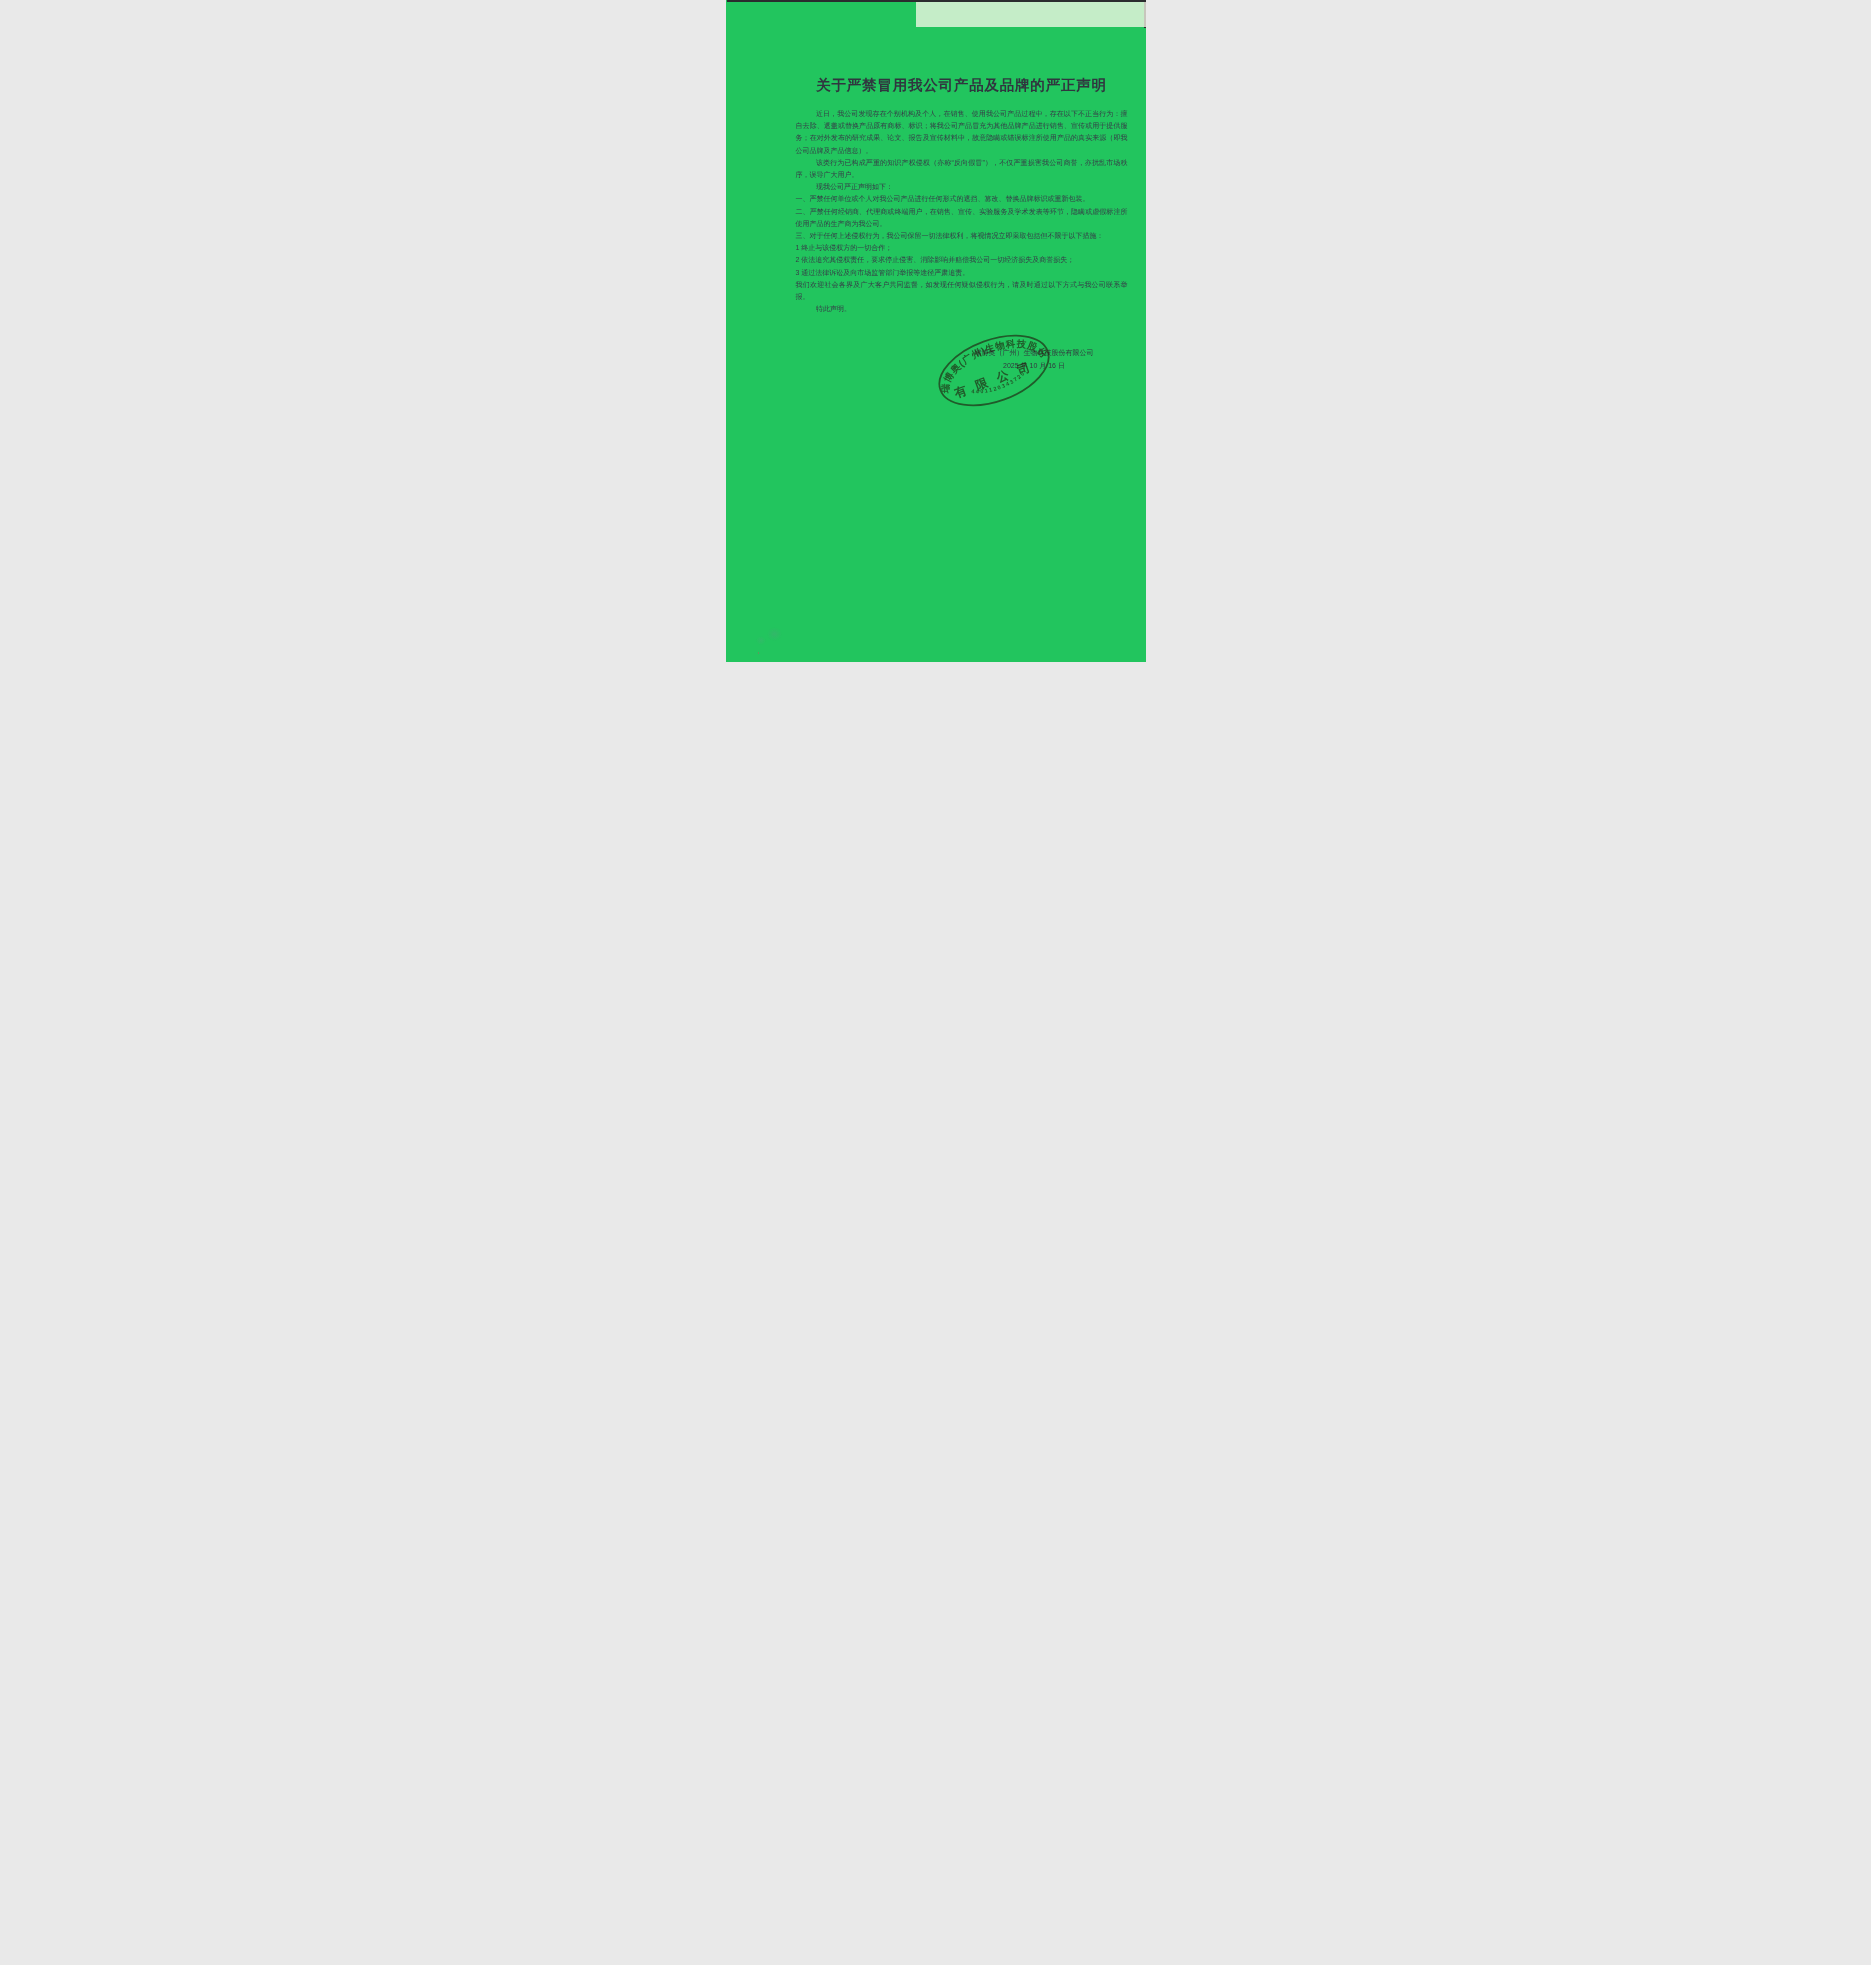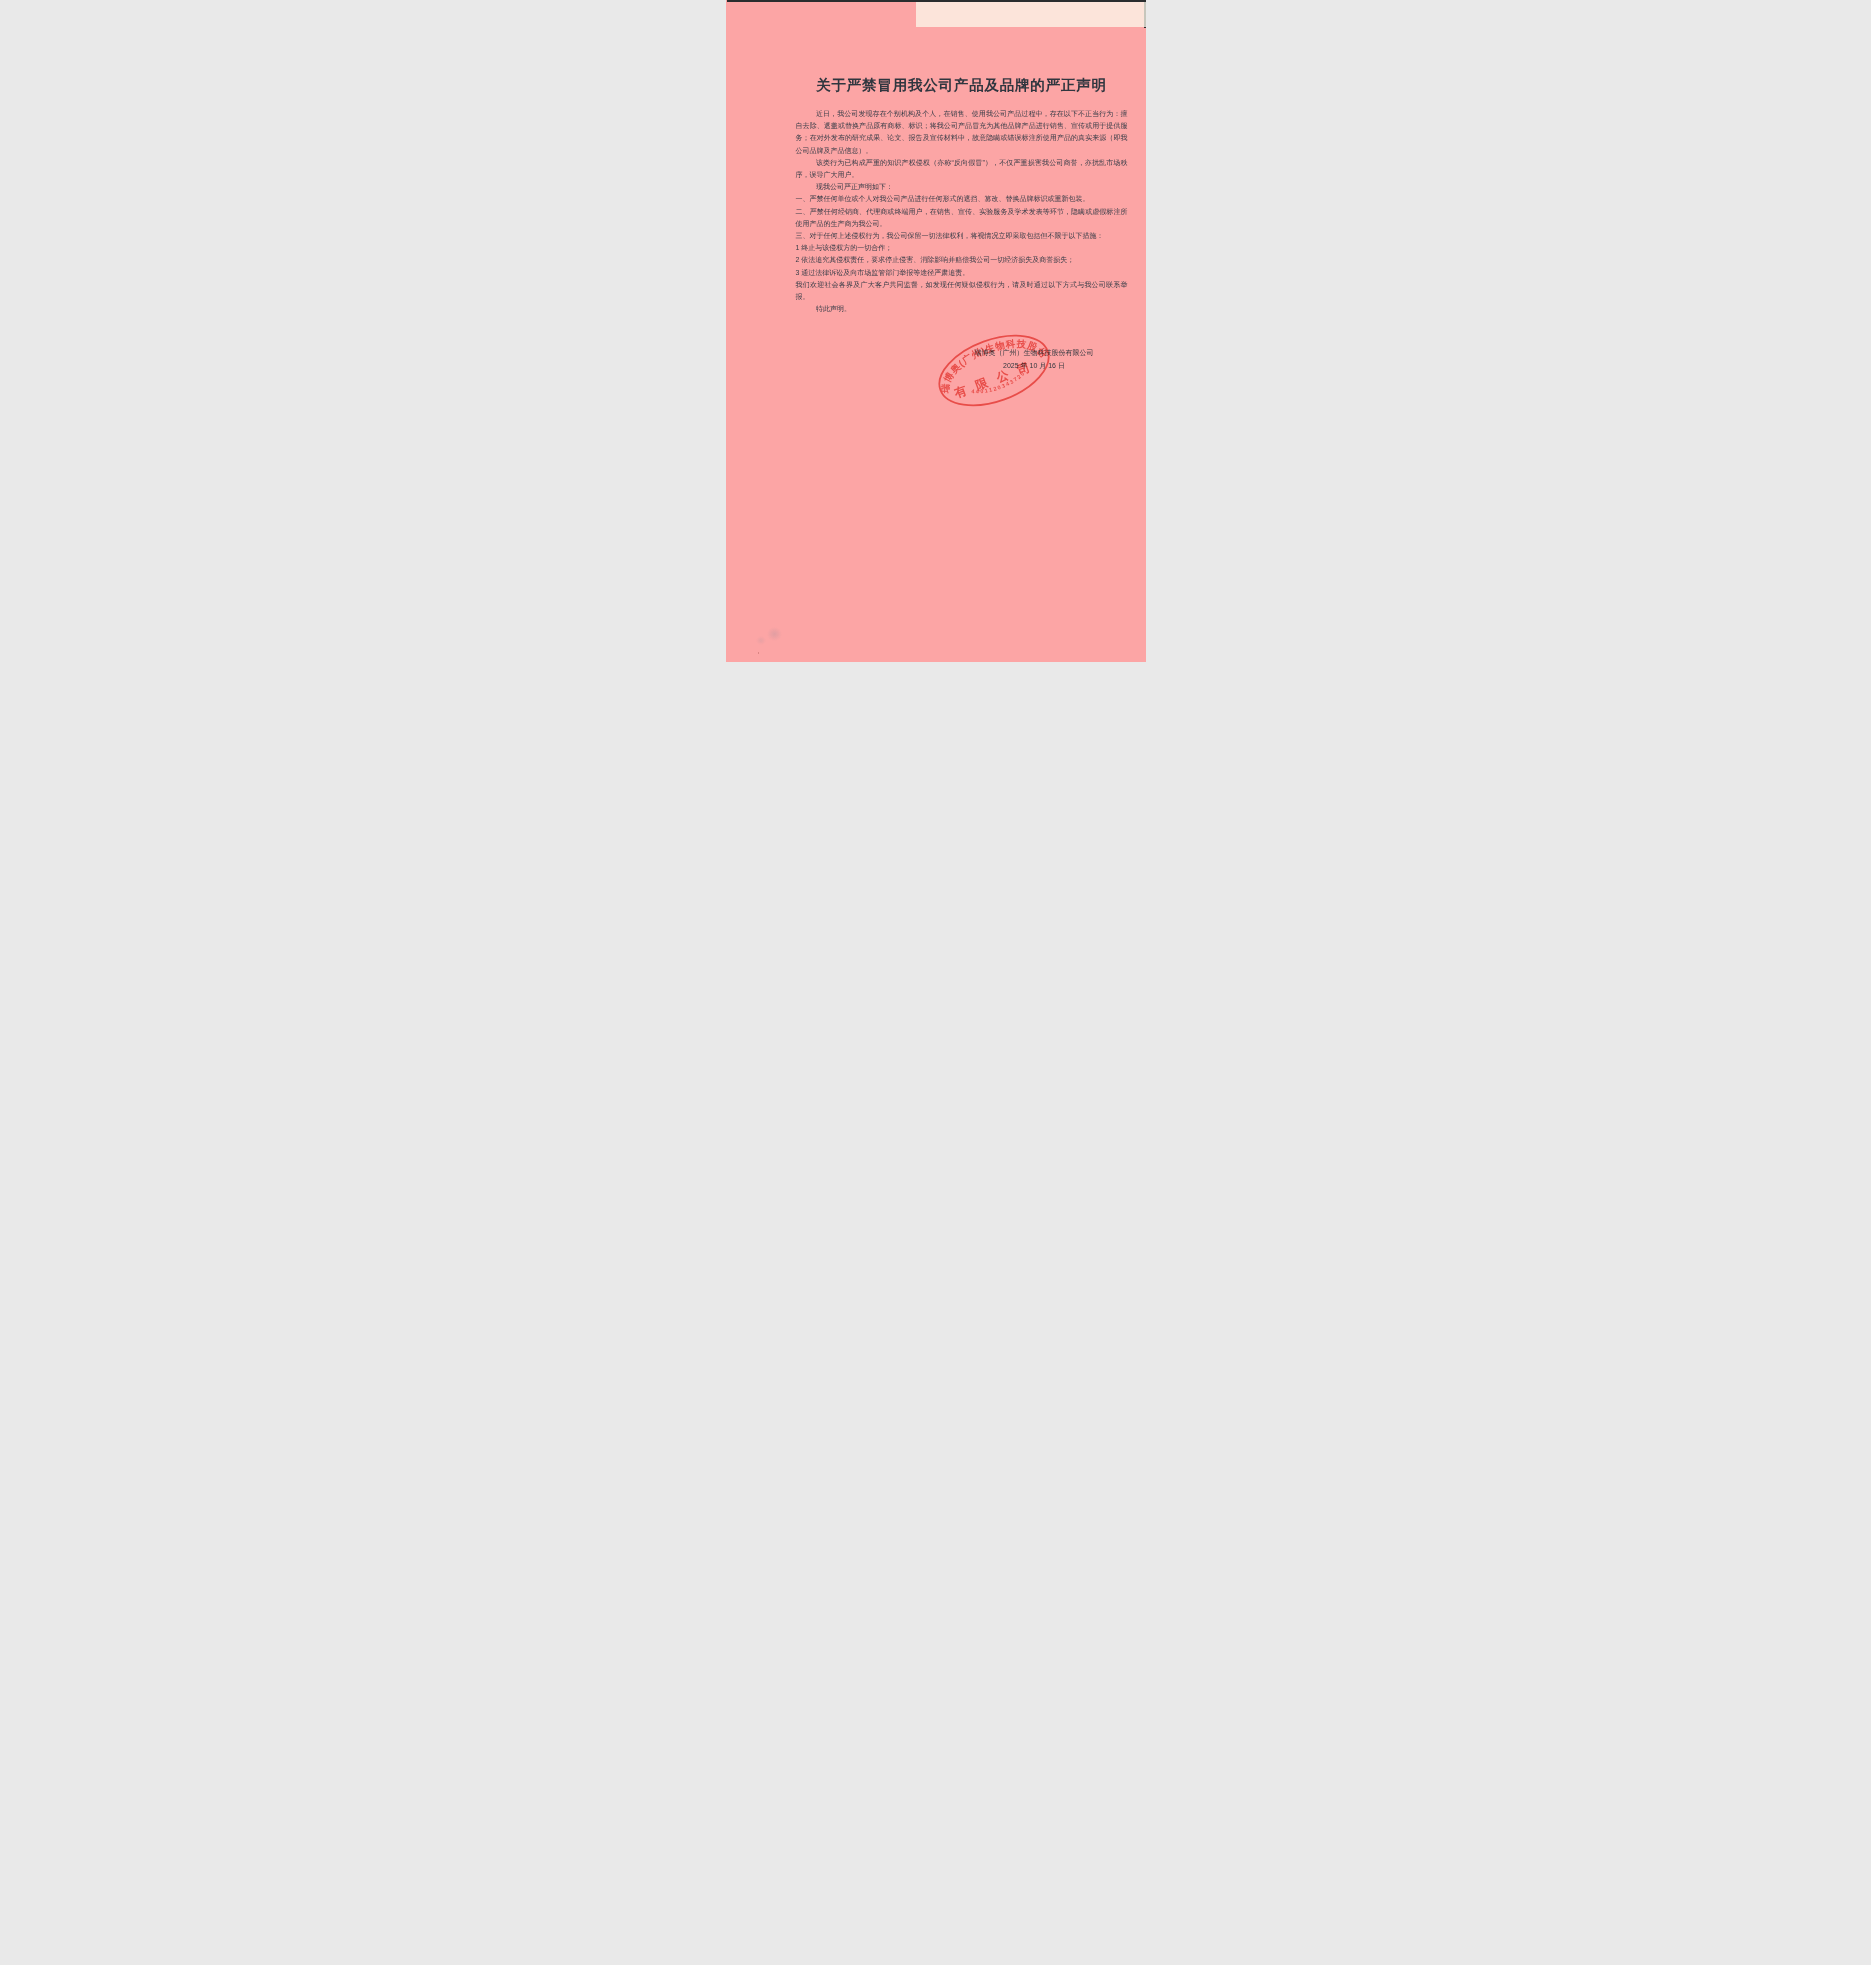--- a/index.html
+++ b/index.html
@@ -1,20 +1,20 @@
 <!DOCTYPE html>
 <html style="font-size:6.3px"><head>
 <meta charset="utf-8">
 <style>
   html,body{margin:0;padding:0;background:#e9e9e9;}
   .page{
     position:relative;
     width:420px;height:662px;
     margin:0 auto;
-    background:#fca5a5;
+    background:#22c55e;
     overflow:hidden;
     font-family:"Liberation Sans","DejaVu Sans",sans-serif;
     color:#363c47;
   }
   
   .scan-edge-top{position:absolute;left:1.6px;top:0;right:0;height:2.4px;background:#2a2c2e;}
   .scan-edge-right{position:absolute;right:0;top:0;width:1.6px;height:27.5px;background:#2a2c2e;}
   .cream-patch{position:absolute;right:0;top:2.4px;width:230px;height:25px;background:#fcf9ec;opacity:.75;}
   .crease-left{position:absolute;left:0;top:9.8px;width:259px;height:0.4px;
     background:linear-gradient(to right,rgba(185,185,180,.55),rgba(185,185,180,0));}

